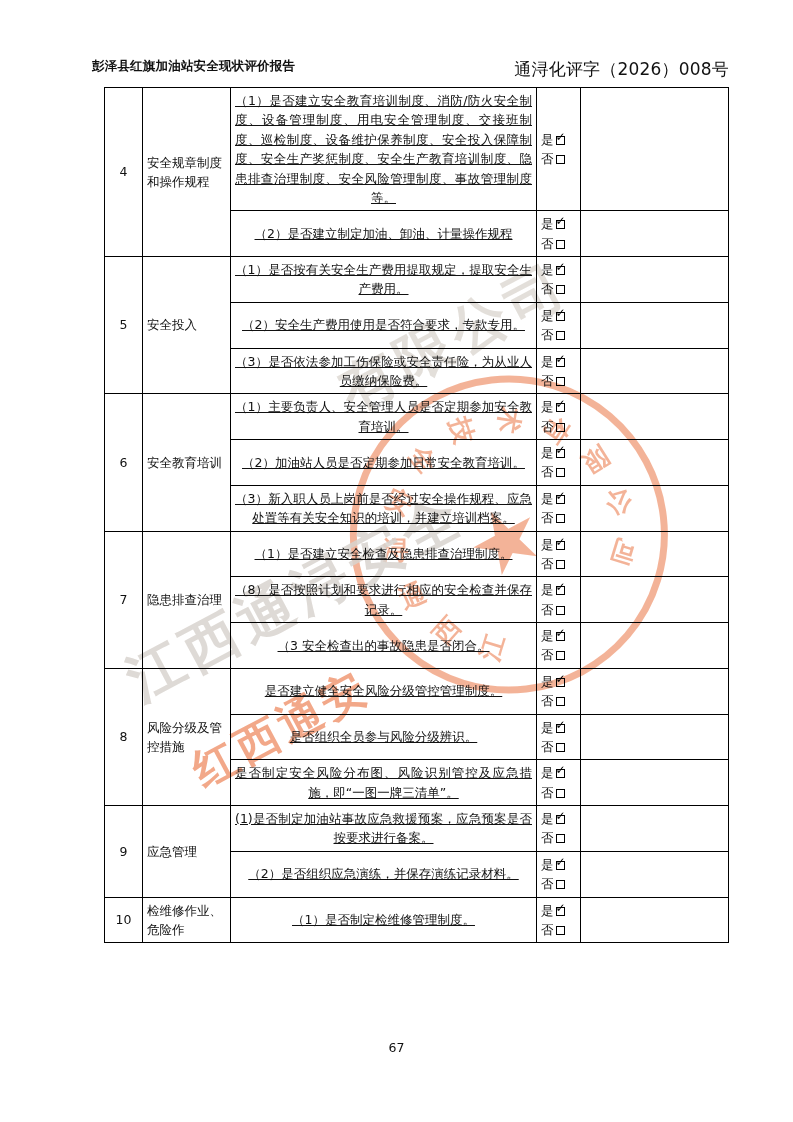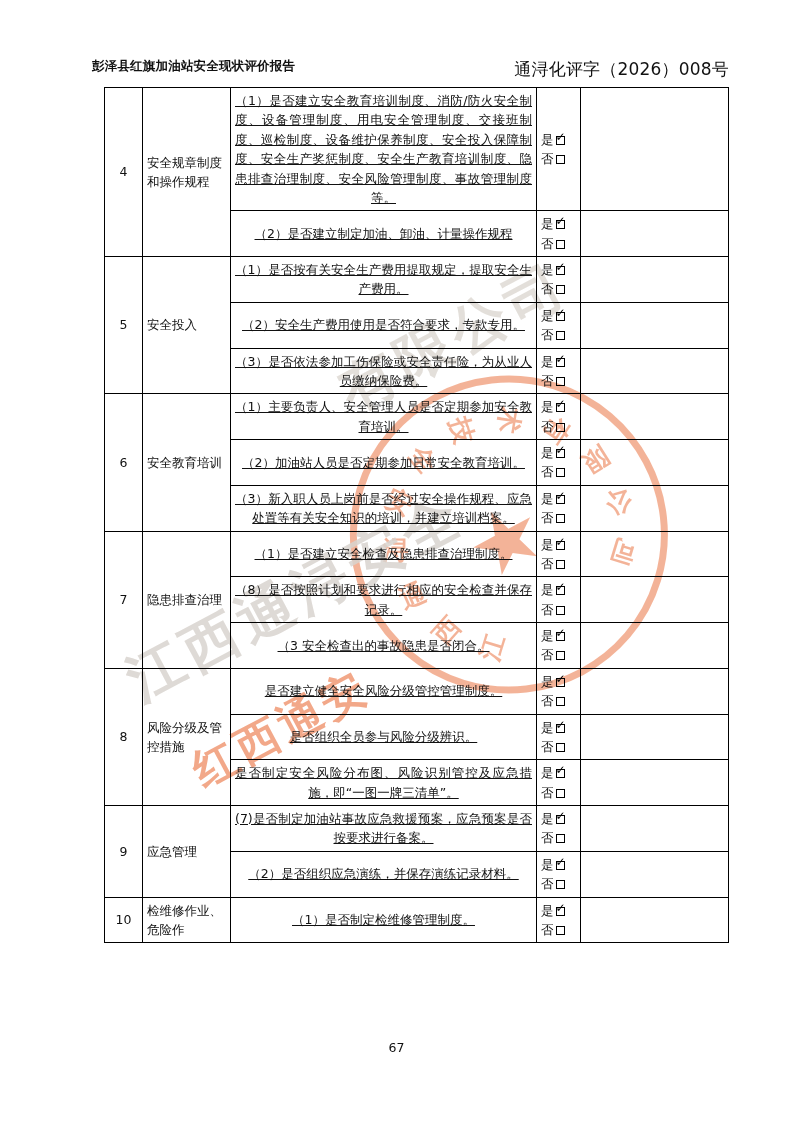--- a/index.html
+++ b/index.html
@@ -344,21 +344,21 @@
         <td class="yn">
           <span class="yn-row"><span>是</span><span class="box checked"></span></span>
           <span class="yn-row"><span>否</span><span class="box"></span></span>
         </td>
         <td class="note"></td>
       </tr>
 
       <tr>
         <td class="no" rowspan="2">9</td>
         <td class="item" rowspan="2">应急管理</td>
-        <td class="desc">(7)是否制定加油站事故应急救援预案，应急预案是否按要求进行备案。</td>
+        <td class="desc">(1)是否制定加油站事故应急救援预案，应急预案是否按要求进行备案。</td>
         <td class="yn">
           <span class="yn-row"><span>是</span><span class="box checked"></span></span>
           <span class="yn-row"><span>否</span><span class="box"></span></span>
         </td>
         <td class="note"></td>
       </tr>
       <tr>
         <td class="desc center">（2）是否组织应急演练，并保存演练记录材料。</td>
         <td class="yn">
           <span class="yn-row"><span>是</span><span class="box checked"></span></span>

